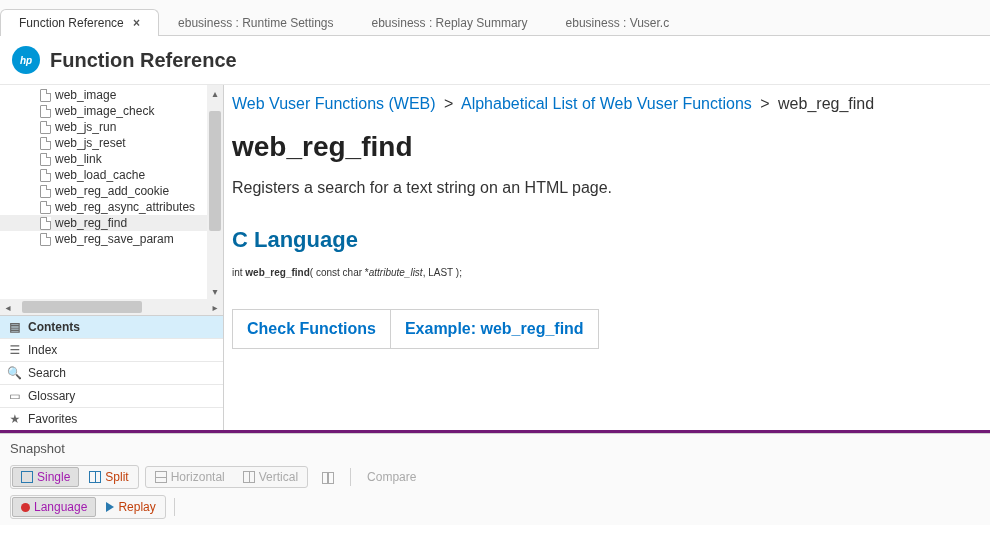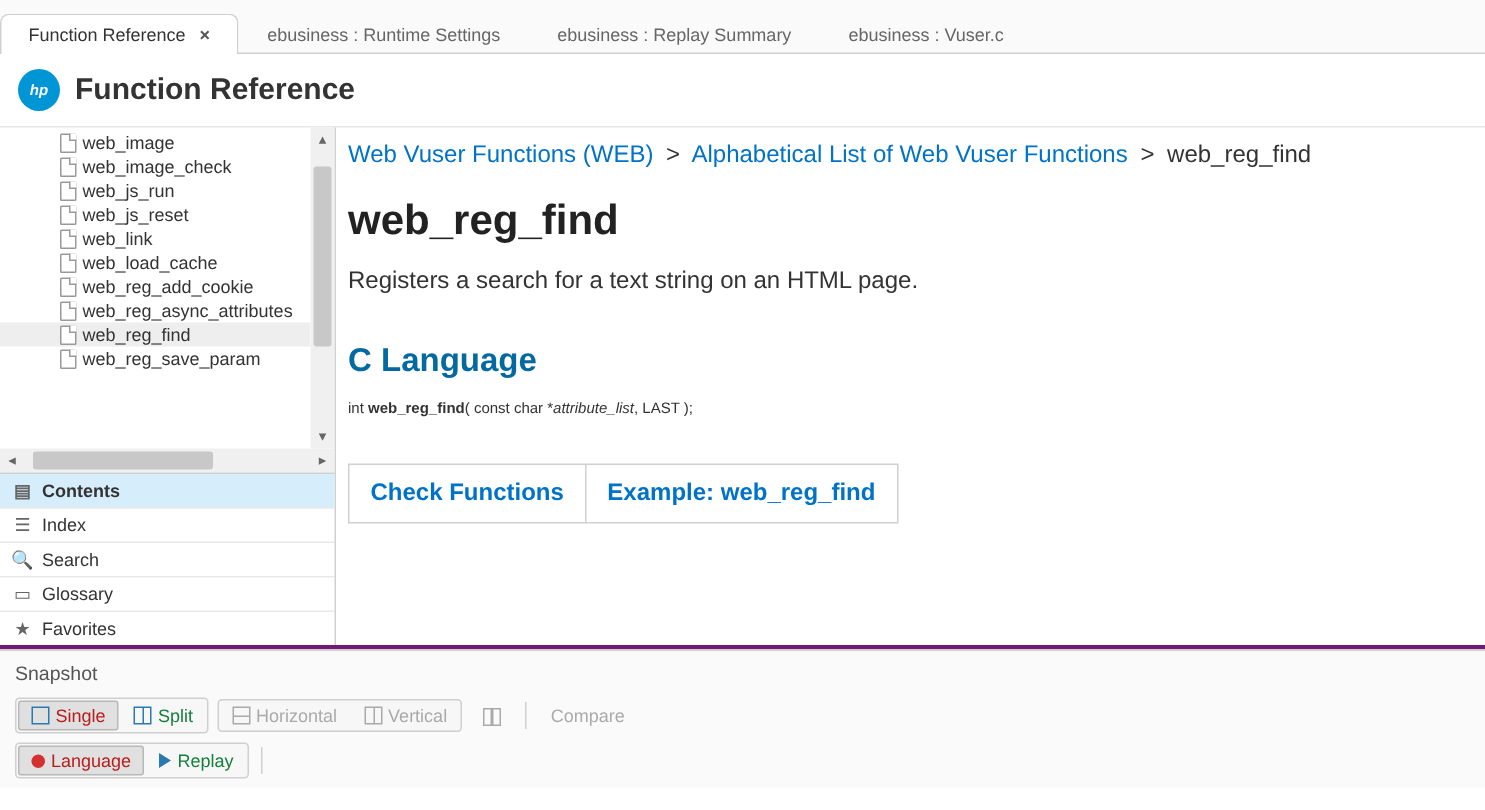--- a/index.html
+++ b/index.html
@@ -283,28 +283,28 @@
     border-radius: 3px;
     background: #f7f7f7;
     padding: 1px;
   }
   .tb-btn {
     display: flex;
     align-items: center;
     gap: 4px;
     padding: 2px 8px;
     font-size: 12px;
-    color: #15803d;
+    color: #c2410c;
     border-radius: 2px;
     cursor: pointer;
   }
   .tb-btn.active {
     background: #e0e0e0;
     border: 1px solid #b8b8b8;
-    color: #b91c1c;
+    color: #a21caf;
   }
   .tb-btn.disabled {
     color: #aaa;
     cursor: default;
   }
   .tb-sep {
     width: 1px;
     height: 18px;
     background: #d0d0d0;
     margin: 0 2px;

